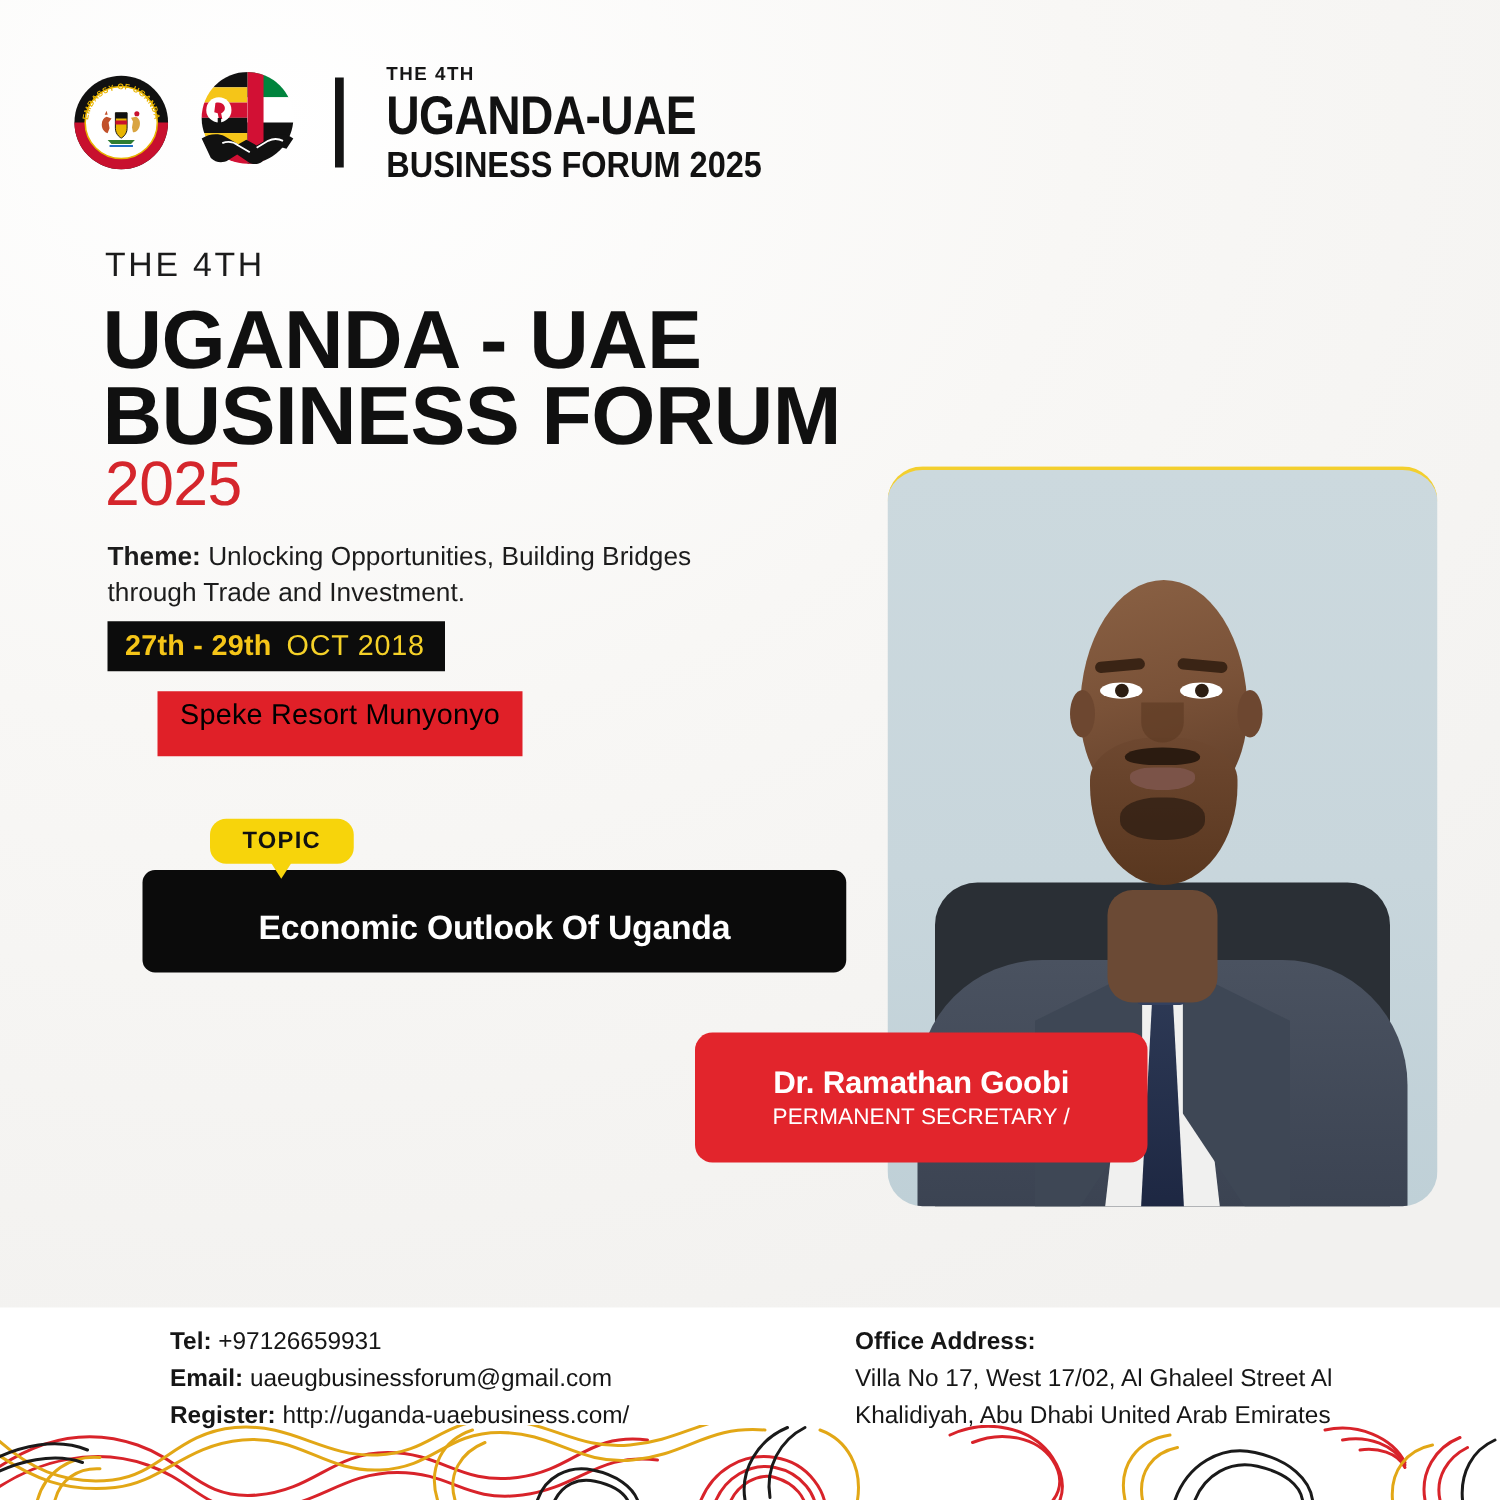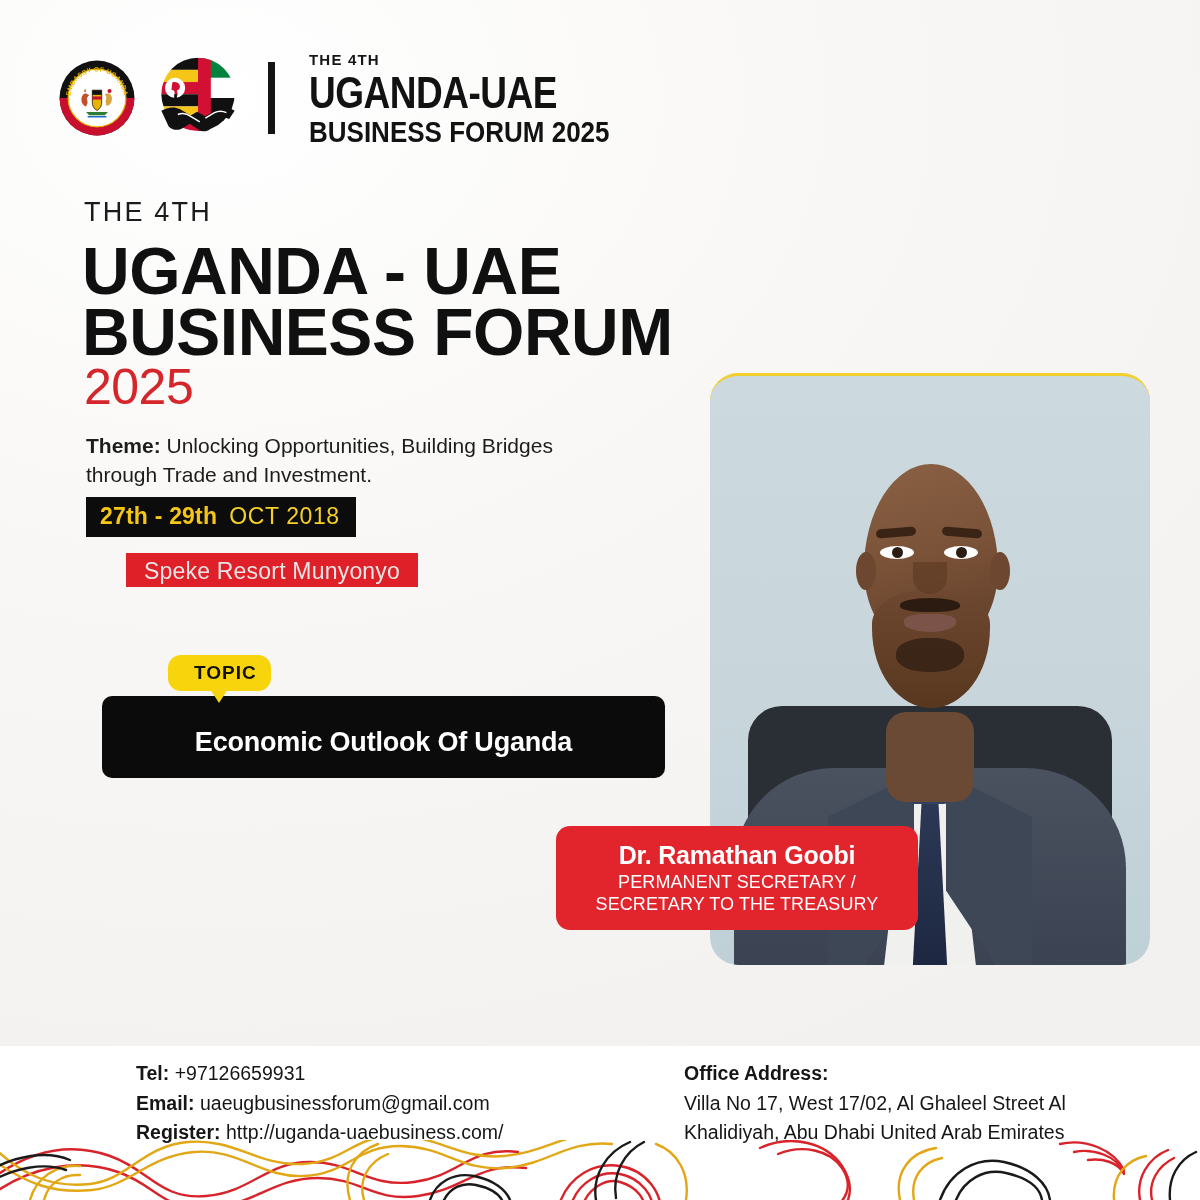--- a/index.html
+++ b/index.html
@@ -75,41 +75,41 @@
     position:absolute; left:86px; top:497px;
     background:#0c0c0c; color:#f5c518;
     padding:8px 16px 9px 14px; display:inline-block;
     font-size:23px; line-height:1;
   }
   .date-badge .d1 { font-weight:700; color:#f5c518; letter-spacing:0.2px; }
   .date-badge .d2 { font-weight:400; color:#f5d128; letter-spacing:0.6px; margin-left:12px; }
 
   .venue-badge {
     position:absolute; left:126px; top:553px;
-    background:#e02028; color:#e5e5e5;
-    padding:7px 18px 4px 18px; display:inline-block;
+    background:#e02028; color:#000000;
+    padding:7px 18px 22px 18px; display:inline-block;
     font-size:23px; line-height:1; letter-spacing:0.2px;
   }
 
   
   .topic-wrap { position:absolute; left:98px; top:655px; width:565px; }
   .topic-tag {
     position:absolute; left:70px; top:0;
     background:#f7d40b; color:#111111;
-    border-radius:13px; padding:8px 14px 9px 26px;
+    border-radius:13px; padding:8px 26px 9px 26px;
     font-size:19px; font-weight:700; letter-spacing:1px; line-height:1;
     z-index:3;
   }
   .topic-tag:after {
     content:""; position:absolute; left:50%; bottom:-12px; transform:translateX(-50%);
     width:0; height:0; border-left:9px solid transparent; border-right:9px solid transparent;
     border-top:14px solid #f7d40b;
   }
   .topic-box {
-    position:absolute; left:4px; top:41px; width:563px; height:82px;
+    position:absolute; left:16px; top:41px; width:563px; height:82px;
     background:#0b0b0b; border-radius:10px;
     display:flex; align-items:center; justify-content:center;
     z-index:1;
   }
   .topic-box span {
     color:#ffffff; font-size:27px; font-weight:700; letter-spacing:-0.2px;
     padding-top:10px;
   }
 
   
@@ -340,21 +340,20 @@
     <div class="p-pupR"></div>
     <div class="p-nose"></div>
     <div class="p-stache"></div>
     <div class="p-lip"></div>
     <div class="p-chinbeard"></div>
   </div>
 
   <div class="nameplate">
     <div class="np-name">Dr. Ramathan Goobi</div>
     <div class="np-role">PERMANENT SECRETARY /</div>
-    <div class="np-role">SECRETARY TO THE TREASURY</div>
   </div>
 
   <div class="foot-left">
     <div><b>Tel:</b><span> +97126659931</span></div>
     <div><b>Email:</b><span> uaeugbusinessforum@gmail.com</span></div>
     <div><b>Register:</b><span> http://uganda-uaebusiness.com/</span></div>
   </div>
 
   <div class="foot-right">
     <div><b>Office Address:</b></div>

